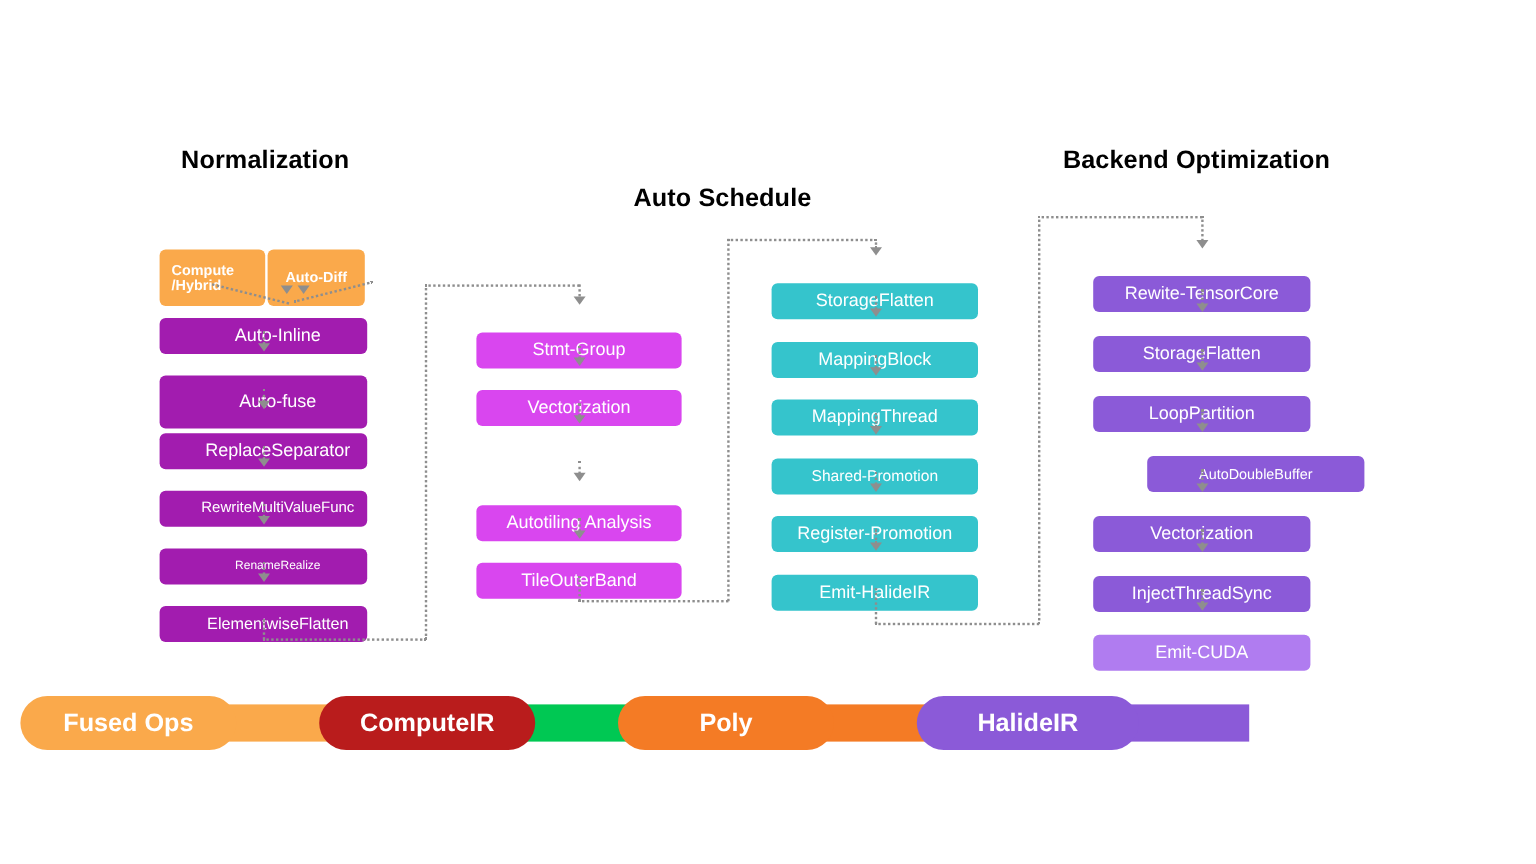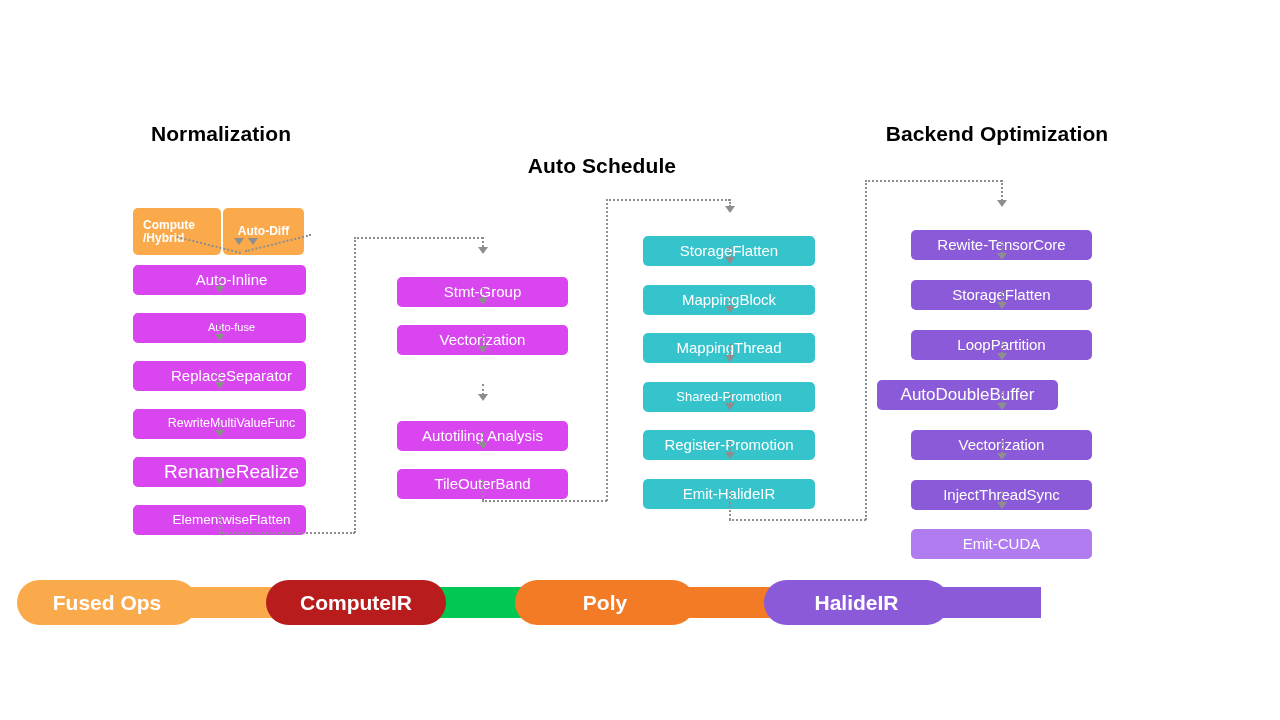--- a/index.html
+++ b/index.html
@@ -30,21 +30,21 @@
     color:#ffffff;
     display:flex;
     align-items:center;
     justify-content:center;
     text-align:center;
     line-height:1.08;
     box-sizing:border-box;
     white-space:pre-line;
     margin-top:20px;
   }
-  .node.green {background:#d946ef;padding-left:24px;}
+  .node.green {background:#a21caf;padding-left:24px;}
   .node.orange{background:#d946ef;}
   .node.cyan  {background:#35C4CC;}
   .node.purple{background:#8B5AD8;}
   .node.lpurple{background:#B07CF0;}
   .node.lorange{background:#FAA94B;}
 
   
   .vlink{
     position:absolute;
     width:0;
@@ -103,33 +103,33 @@
 
   <div class="diag" style="left:177px;top:236px;width:66px;transform:rotate(14deg);"></div>
   <div class="diag" style="left:311px;top:236px;width:68px;transform:rotate(166deg);"></div>
   <div class="arrow" style="left:234px;top:238px;"></div>
   <div class="arrow" style="left:248px;top:238px;"></div>
 
   <div class="node green" style="left:133px;top:245px;width:173px;height:30px;font-size:15px;">Auto-Inline</div>
   <div class="vlink" style="left:219px;top:276px;height:11px;"></div>
   <div class="arrow" style="left:215px;top:286px;"></div>
 
-  <div class="node green" style="left:133px;top:293px;width:173px;height:30px;font-size:11px;">Auto-fuse</div>
+  <div class="node green" style="left:133px;top:293px;width:173px;height:44px;font-size:15px;">Auto-fuse</div>
   <div class="vlink" style="left:219px;top:324px;height:11px;"></div>
   <div class="arrow" style="left:215px;top:334px;"></div>
 
   <div class="node green" style="left:133px;top:341px;width:173px;height:30px;font-size:15px;">ReplaceSeparator</div>
   <div class="vlink" style="left:219px;top:372px;height:11px;"></div>
   <div class="arrow" style="left:215px;top:382px;"></div>
 
   <div class="node green" style="left:133px;top:389px;width:173px;height:30px;font-size:12.5px;">RewriteMultiValueFunc</div>
   <div class="vlink" style="left:219px;top:420px;height:11px;"></div>
   <div class="arrow" style="left:215px;top:430px;"></div>
 
-  <div class="node green" style="left:133px;top:437px;width:173px;height:30px;font-size:19px;">RenameRealize</div>
+  <div class="node green" style="left:133px;top:437px;width:173px;height:30px;font-size:10px;">RenameRealize</div>
   <div class="vlink" style="left:219px;top:468px;height:11px;"></div>
   <div class="arrow" style="left:215px;top:478px;"></div>
 
   <div class="node green" style="left:133px;top:485px;width:173px;height:30px;font-size:13.5px;">ElementwiseFlatten</div>
 
   <div class="seg-v" style="left:219px;top:516px;height:17px;"></div>
   <div class="seg-h" style="left:219px;top:532px;width:136px;"></div>
   <div class="seg-v" style="left:354px;top:237px;height:296px;"></div>
   <div class="seg-h" style="left:354px;top:237px;width:129px;"></div>
   <div class="seg-v" style="left:482px;top:237px;height:10px;"></div>
@@ -193,21 +193,21 @@
   <div class="arrow" style="left:997px;top:253px;"></div>
 
   <div class="node purple" style="left:911px;top:260px;width:181px;height:30px;font-size:15px;">StorageFlatten</div>
   <div class="vlink" style="left:1001px;top:291px;height:12px;"></div>
   <div class="arrow" style="left:997px;top:302px;"></div>
 
   <div class="node purple" style="left:911px;top:310px;width:181px;height:30px;font-size:15px;">LoopPartition</div>
   <div class="vlink" style="left:1001px;top:341px;height:13px;"></div>
   <div class="arrow" style="left:997px;top:353px;"></div>
 
-  <div class="node purple" style="left:877px;top:360px;width:181px;height:30px;font-size:17px;">AutoDoubleBuffer</div>
+  <div class="node purple" style="left:956px;top:360px;width:181px;height:30px;font-size:12px;">AutoDoubleBuffer</div>
   <div class="vlink" style="left:1001px;top:391px;height:13px;"></div>
   <div class="arrow" style="left:997px;top:403px;"></div>
 
   <div class="node purple" style="left:911px;top:410px;width:181px;height:30px;font-size:15px;">Vectorization</div>
   <div class="vlink" style="left:1001px;top:441px;height:13px;"></div>
   <div class="arrow" style="left:997px;top:453px;"></div>
 
   <div class="node purple" style="left:911px;top:460px;width:181px;height:30px;font-size:15px;">InjectThreadSync</div>
   <div class="vlink" style="left:1001px;top:491px;height:12px;"></div>
   <div class="arrow" style="left:997px;top:502px;"></div>

